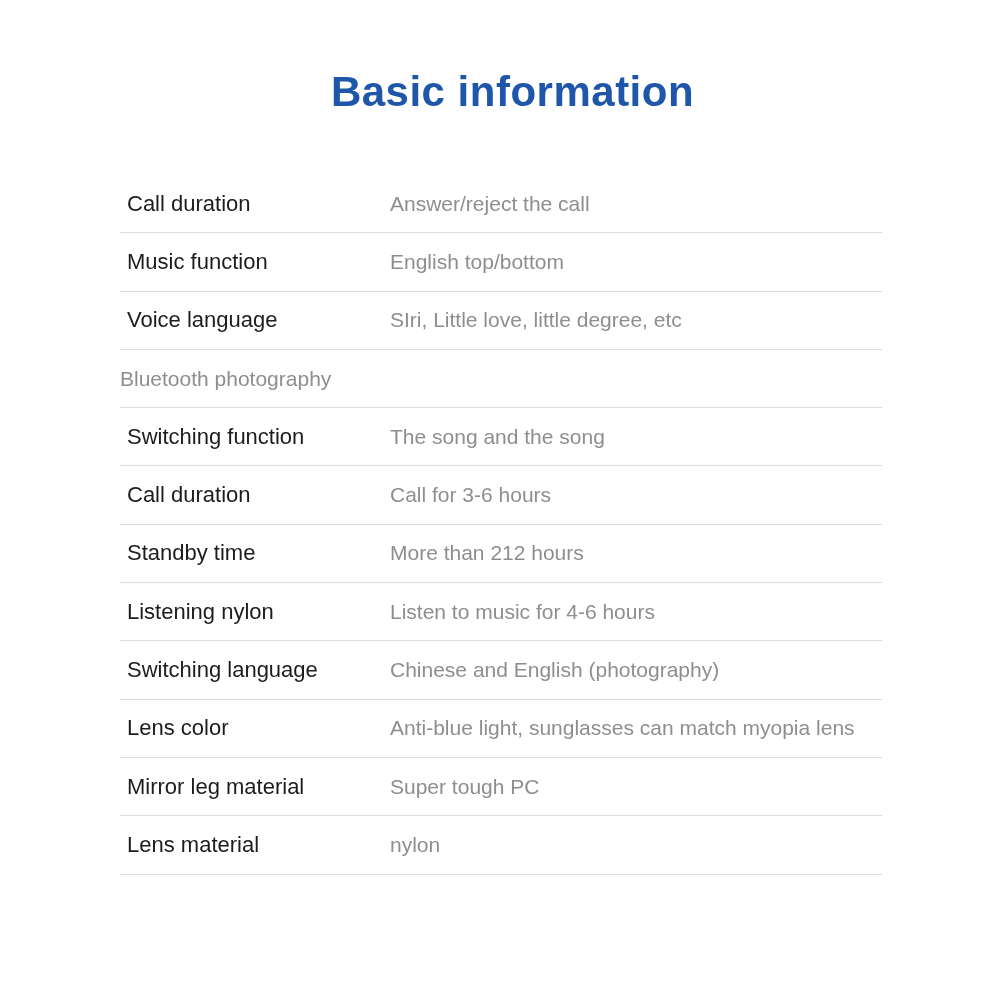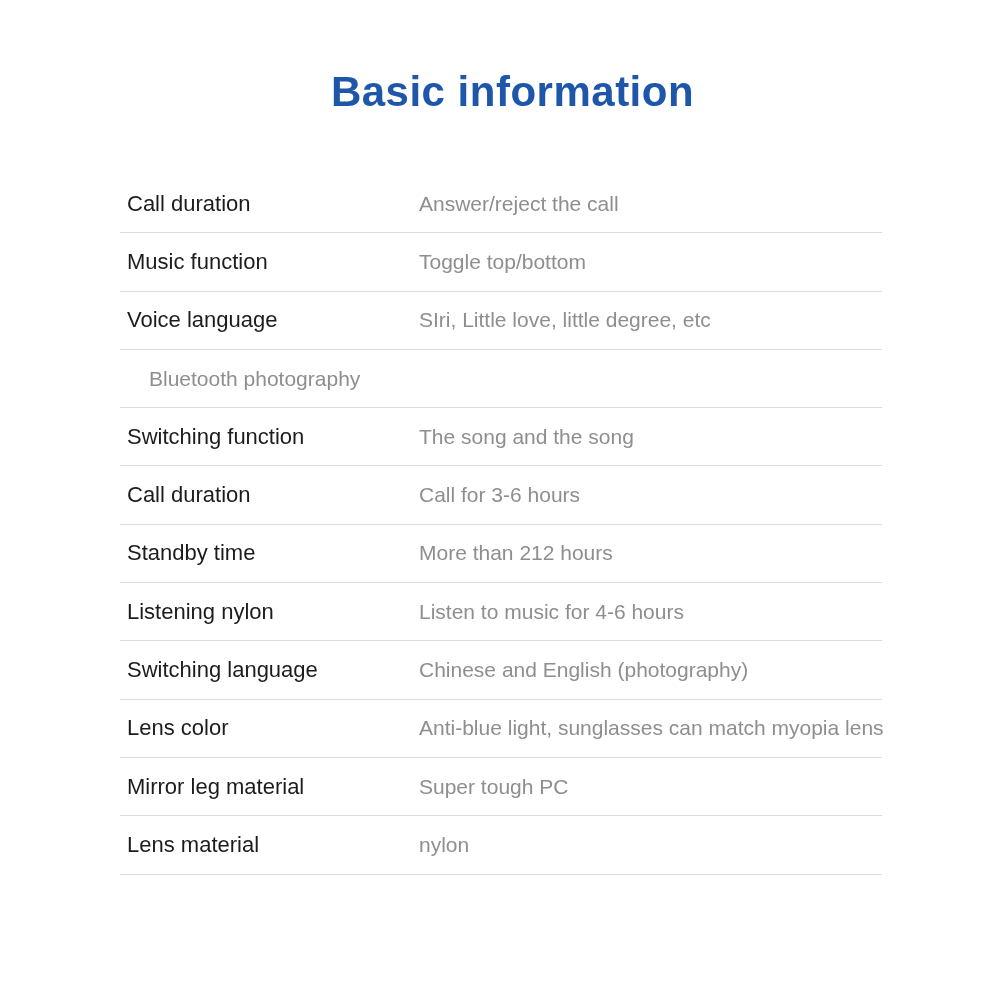--- a/index.html
+++ b/index.html
@@ -44,40 +44,39 @@
     padding-left: 7px;
     font-size: 22px;
     color: #1c1c1c;
     white-space: nowrap;
   }
   .spec-value {
     flex: 1 1 auto;
     font-size: 21px;
     color: #8e8e8e;
     white-space: nowrap;
-    margin-left: 29px;
   }
 </style>
 </head>
 <body>
 
 <div class="page">
 
   <div class="title">Basic information</div>
 
   <div class="spec-table">
 
     <div class="spec-row">
       <span class="spec-label">Call duration</span>
       <span class="spec-value">Answer/reject the call</span>
     </div>
 
     <div class="spec-row">
       <span class="spec-label">Music function</span>
-      <span class="spec-value">Toggle top/bottom</span>
+      <span class="spec-value">English top/bottom</span>
     </div>
 
     <div class="spec-row">
       <span class="spec-label">Voice language</span>
       <span class="spec-value">SIri, Little love, little degree, etc</span>
     </div>
 
     <div class="spec-row">
       <span class="spec-value">Bluetooth photography</span>
     </div>

